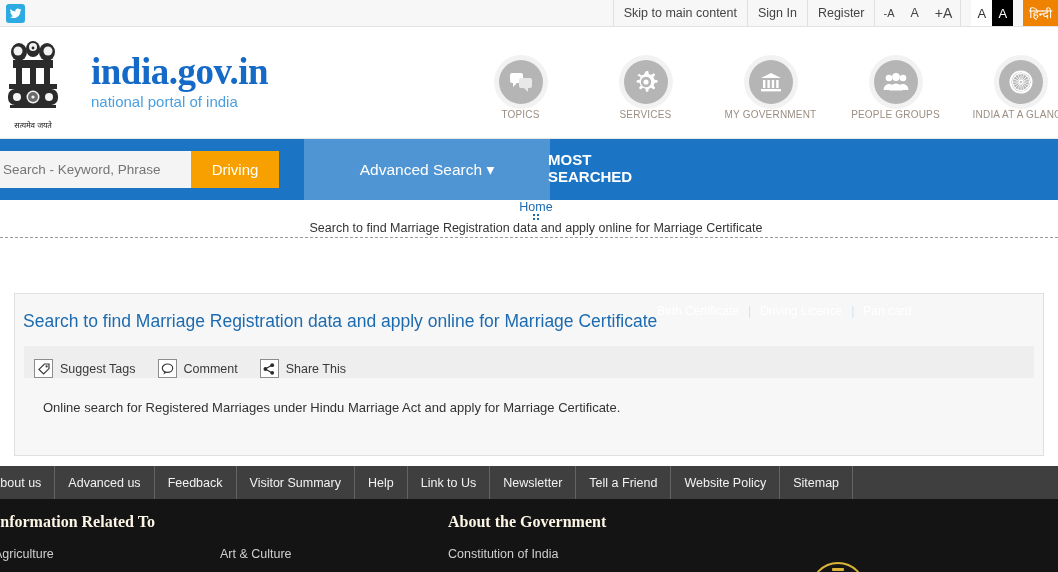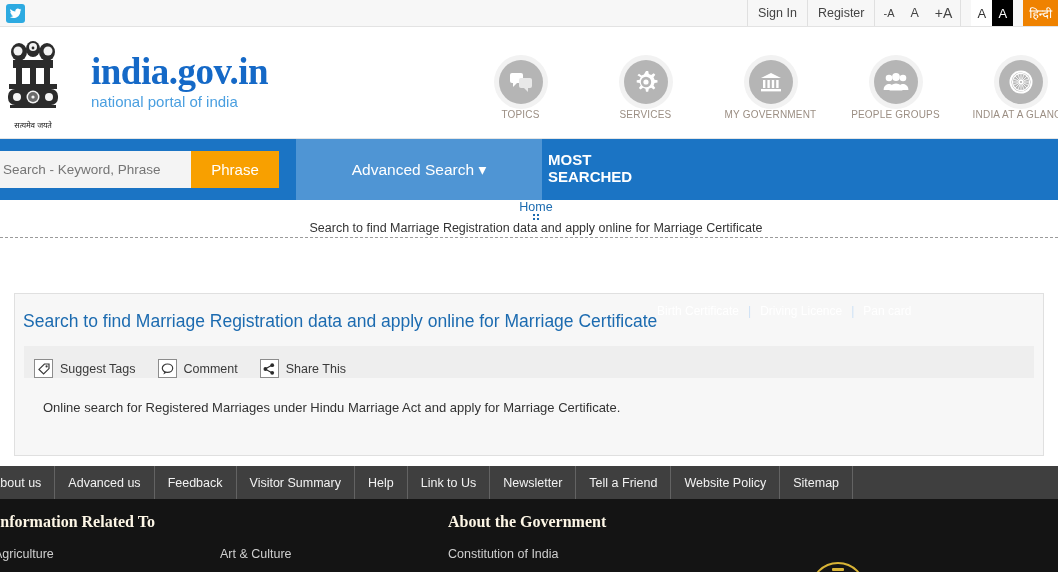--- a/index.html
+++ b/index.html
@@ -117,21 +117,21 @@
     font-size: 13.5px; padding: 0 8px;
     font-family: "Liberation Sans", sans-serif;
   }
   .searchbox .sbtn {
     width: 88px; height: 37px; border: 0;
     background: #f8a000; color: #fff;
     font-size: 15px; cursor: pointer;
     font-family: "Liberation Sans", sans-serif;
   }
   .advsearch {
-    position: absolute; left: 296px; top: 0; height: 61px;
+    position: absolute; left: 304px; top: 0; height: 61px;
     width: 246px;
     background: #4f95d4;
     display: flex; align-items: center; justify-content: center;
     color: #fff; font-size: 15.5px;
   }
   .most {
     position: absolute; left: 548px; top: 12px;
     color: #fff; font-weight: bold; font-size: 15px; line-height: 1.15;
   }
   .mostlinks {
@@ -248,20 +248,21 @@
 
 <div class="topbar">
   <div class="social-wrap">
     <a class="tw-icon" href="#">
       <svg viewBox="0 0 24 24" fill="#ffffff" aria-hidden="true">
         <path d="M23 4.9c-.8.4-1.7.6-2.6.8 1-.6 1.7-1.5 2-2.5-.9.5-1.9.9-2.9 1.1-1.7-1.8-4.6-1.9-6.4-.2-1.2 1.1-1.7 2.7-1.3 4.2C8.2 8.1 5 6.4 2.8 3.7 1.6 5.8 2.2 8.4 4.2 9.7c-.7 0-1.4-.2-2-.5 0 2.1 1.5 3.9 3.6 4.3-.6.2-1.3.2-2 .1.6 1.8 2.2 3 4.1 3-1.6 1.2-3.5 1.9-5.5 1.9H1.5c2 1.3 4.4 2 6.8 2 8.2 0 12.7-6.8 12.7-12.7V7c.8-.6 1.5-1.3 2-2.1z"></path>
       </svg>
     </a>
   </div>
   <div class="toplinks">
+    <a href="#">Skip to main content</a>
     <a href="#">Sign In</a>
     <a href="#">Register</a>
     <div class="fontsizes">
       <span class="fs-small">-A</span>
       <span class="fs-mid">A</span>
       <span class="fs-big">+A</span>
     </div>
     <div class="contrast">
       <span class="c-white">A</span>
       <span class="c-black">A</span>
@@ -391,21 +392,21 @@
       </div>
       <div class="lbl">INDIA AT A GLANCE</div>
     </div>
 
   </div>
 </div>
 
 <div class="searchband">
   <div class="searchbox">
     <input type="text" placeholder="Search - Keyword, Phrase" style="">
-    <button class="sbtn">Phrase</button>
+    <button class="sbtn">Driving</button>
   </div>
   <div class="advsearch">Advanced Search ▾</div>
   <div class="most">
     <div>MOST</div>
     <div>SEARCHED</div>
   </div>
   <div class="mostlinks">
     <a href="#">Birth Certificate</a>
     <span class="sep">|</span>
     <a href="#">Driving Licence</a>

